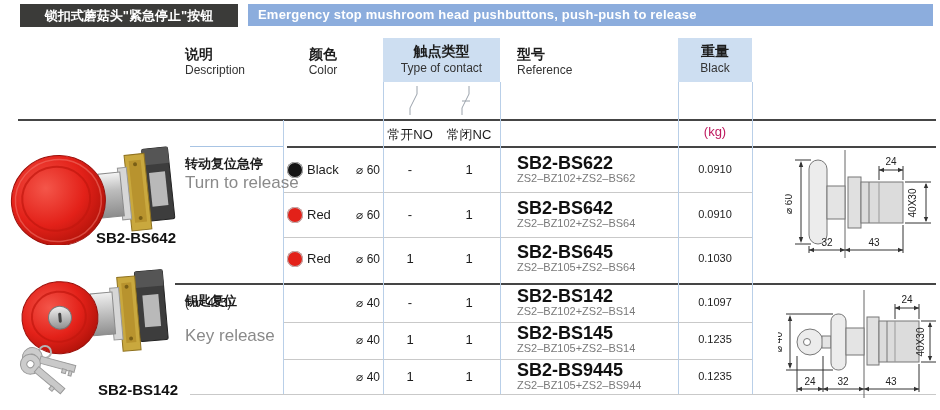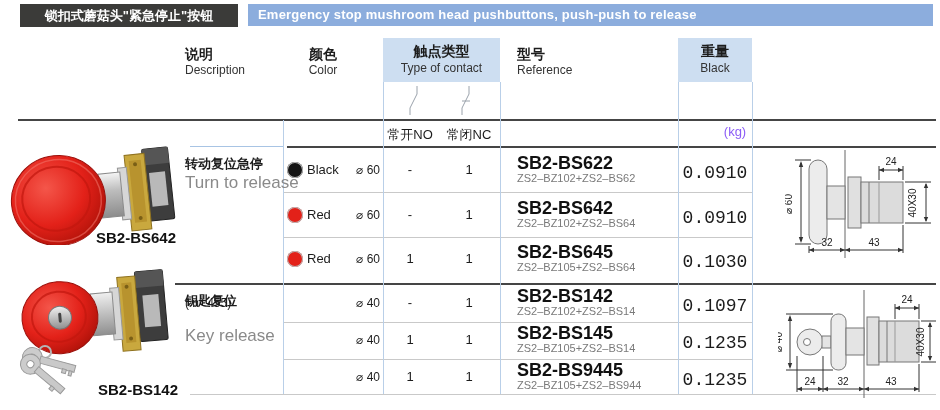--- a/index.html
+++ b/index.html
@@ -15,27 +15,27 @@
   .blu-line{position:absolute;height:1px;background:#a8c4e4;}
   .vline{position:absolute;width:1px;background:#b9cfe8;}
   .titlebox{background:#3b3b39;color:#fff;font-weight:bold;font-size:13px;text-align:center;line-height:23px;white-space:nowrap;}
   .bluebar{background:#8caddd;color:#fff;font-weight:bold;font-size:13px;line-height:22px;padding-left:10px;white-space:nowrap;letter-spacing:.2px;}
   .swatch{width:16px;height:16px;border-radius:50%;box-shadow:0 0 0 1px #bbb inset;}
   .cname{font-size:13px;line-height:16px;color:#1c1c1c;white-space:nowrap;}
   .csize{font-size:12px;color:#1c1c1c;text-align:right;white-space:nowrap;}
   .cval{font-size:13px;color:#1c1c1c;text-align:center;}
   .ref{font-size:18px;font-weight:bold;color:#111;white-space:nowrap;}
   .comp{font-size:11px;color:#7a7a7a;white-space:nowrap;}
-  .wt{font-size:18px;color:#1c1c1c;text-align:center;font-family:Liberation Mono, monospace;}
+  .wt{font-size:11px;color:#1c1c1c;text-align:center;}
   .desczh{font-size:13px;font-weight:bold;color:#1c1c1c;white-space:nowrap;}
   .desczh2{font-size:12px;color:#1c1c1c;white-space:nowrap;}
   .descen{font-size:17px;color:#8a8a8a;white-space:nowrap;}
   .caption{font-size:15px;font-weight:bold;color:#111;text-align:right;white-space:nowrap;}
   .sub{font-size:13px;color:#1c1c1c;text-align:center;white-space:nowrap;}
-  .kg{font-size:13px;color:#8b5cf6;text-align:center;margin-left:20px;}
+  .kg{font-size:13px;color:#be185d;text-align:center;}
   svg text{font-family:"Liberation Sans","DejaVu Sans",sans-serif;}
 </style>
 </head>
 <body>
 
 <div class="page">
 
   <div class="a titlebox" style="left:20px;top:4px;width:218px;height:23px">锁扣式蘑菇头"紧急停止"按钮</div>
   <div class="a bluebar" style="left:248px;top:4px;width:675px;height:22px">Emergency stop mushroom head pushbuttons, push-push to release</div>
 

